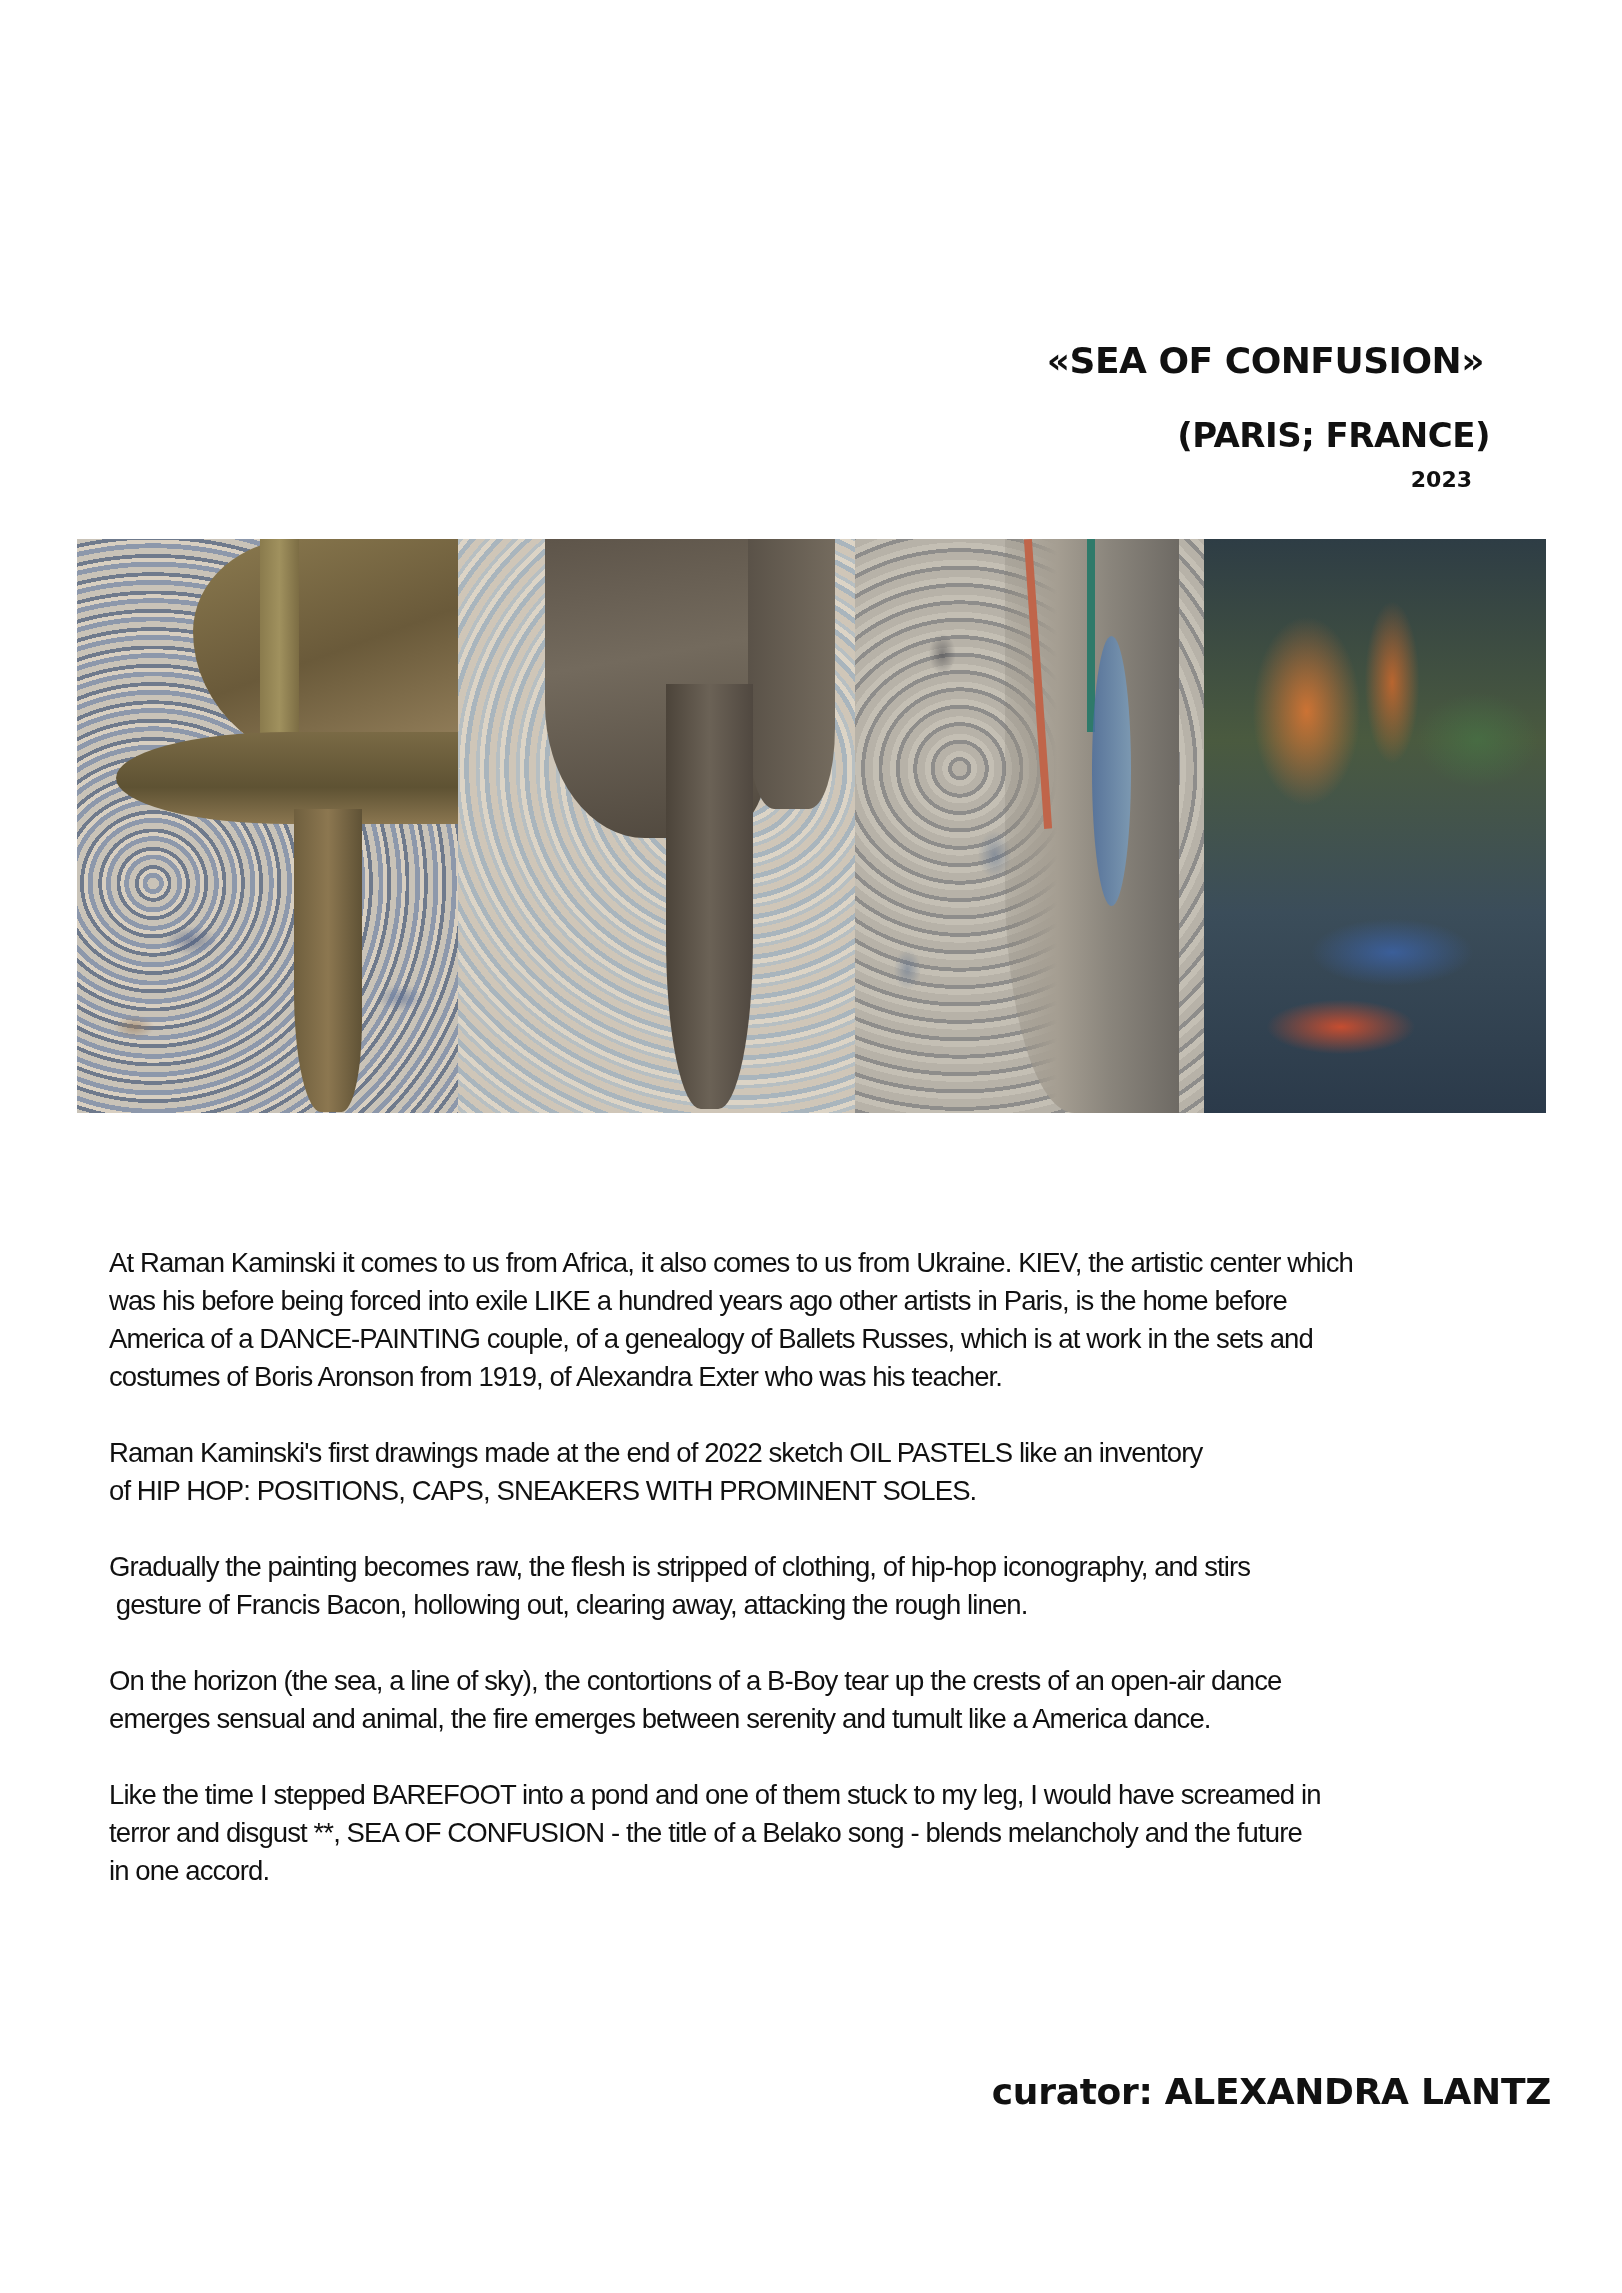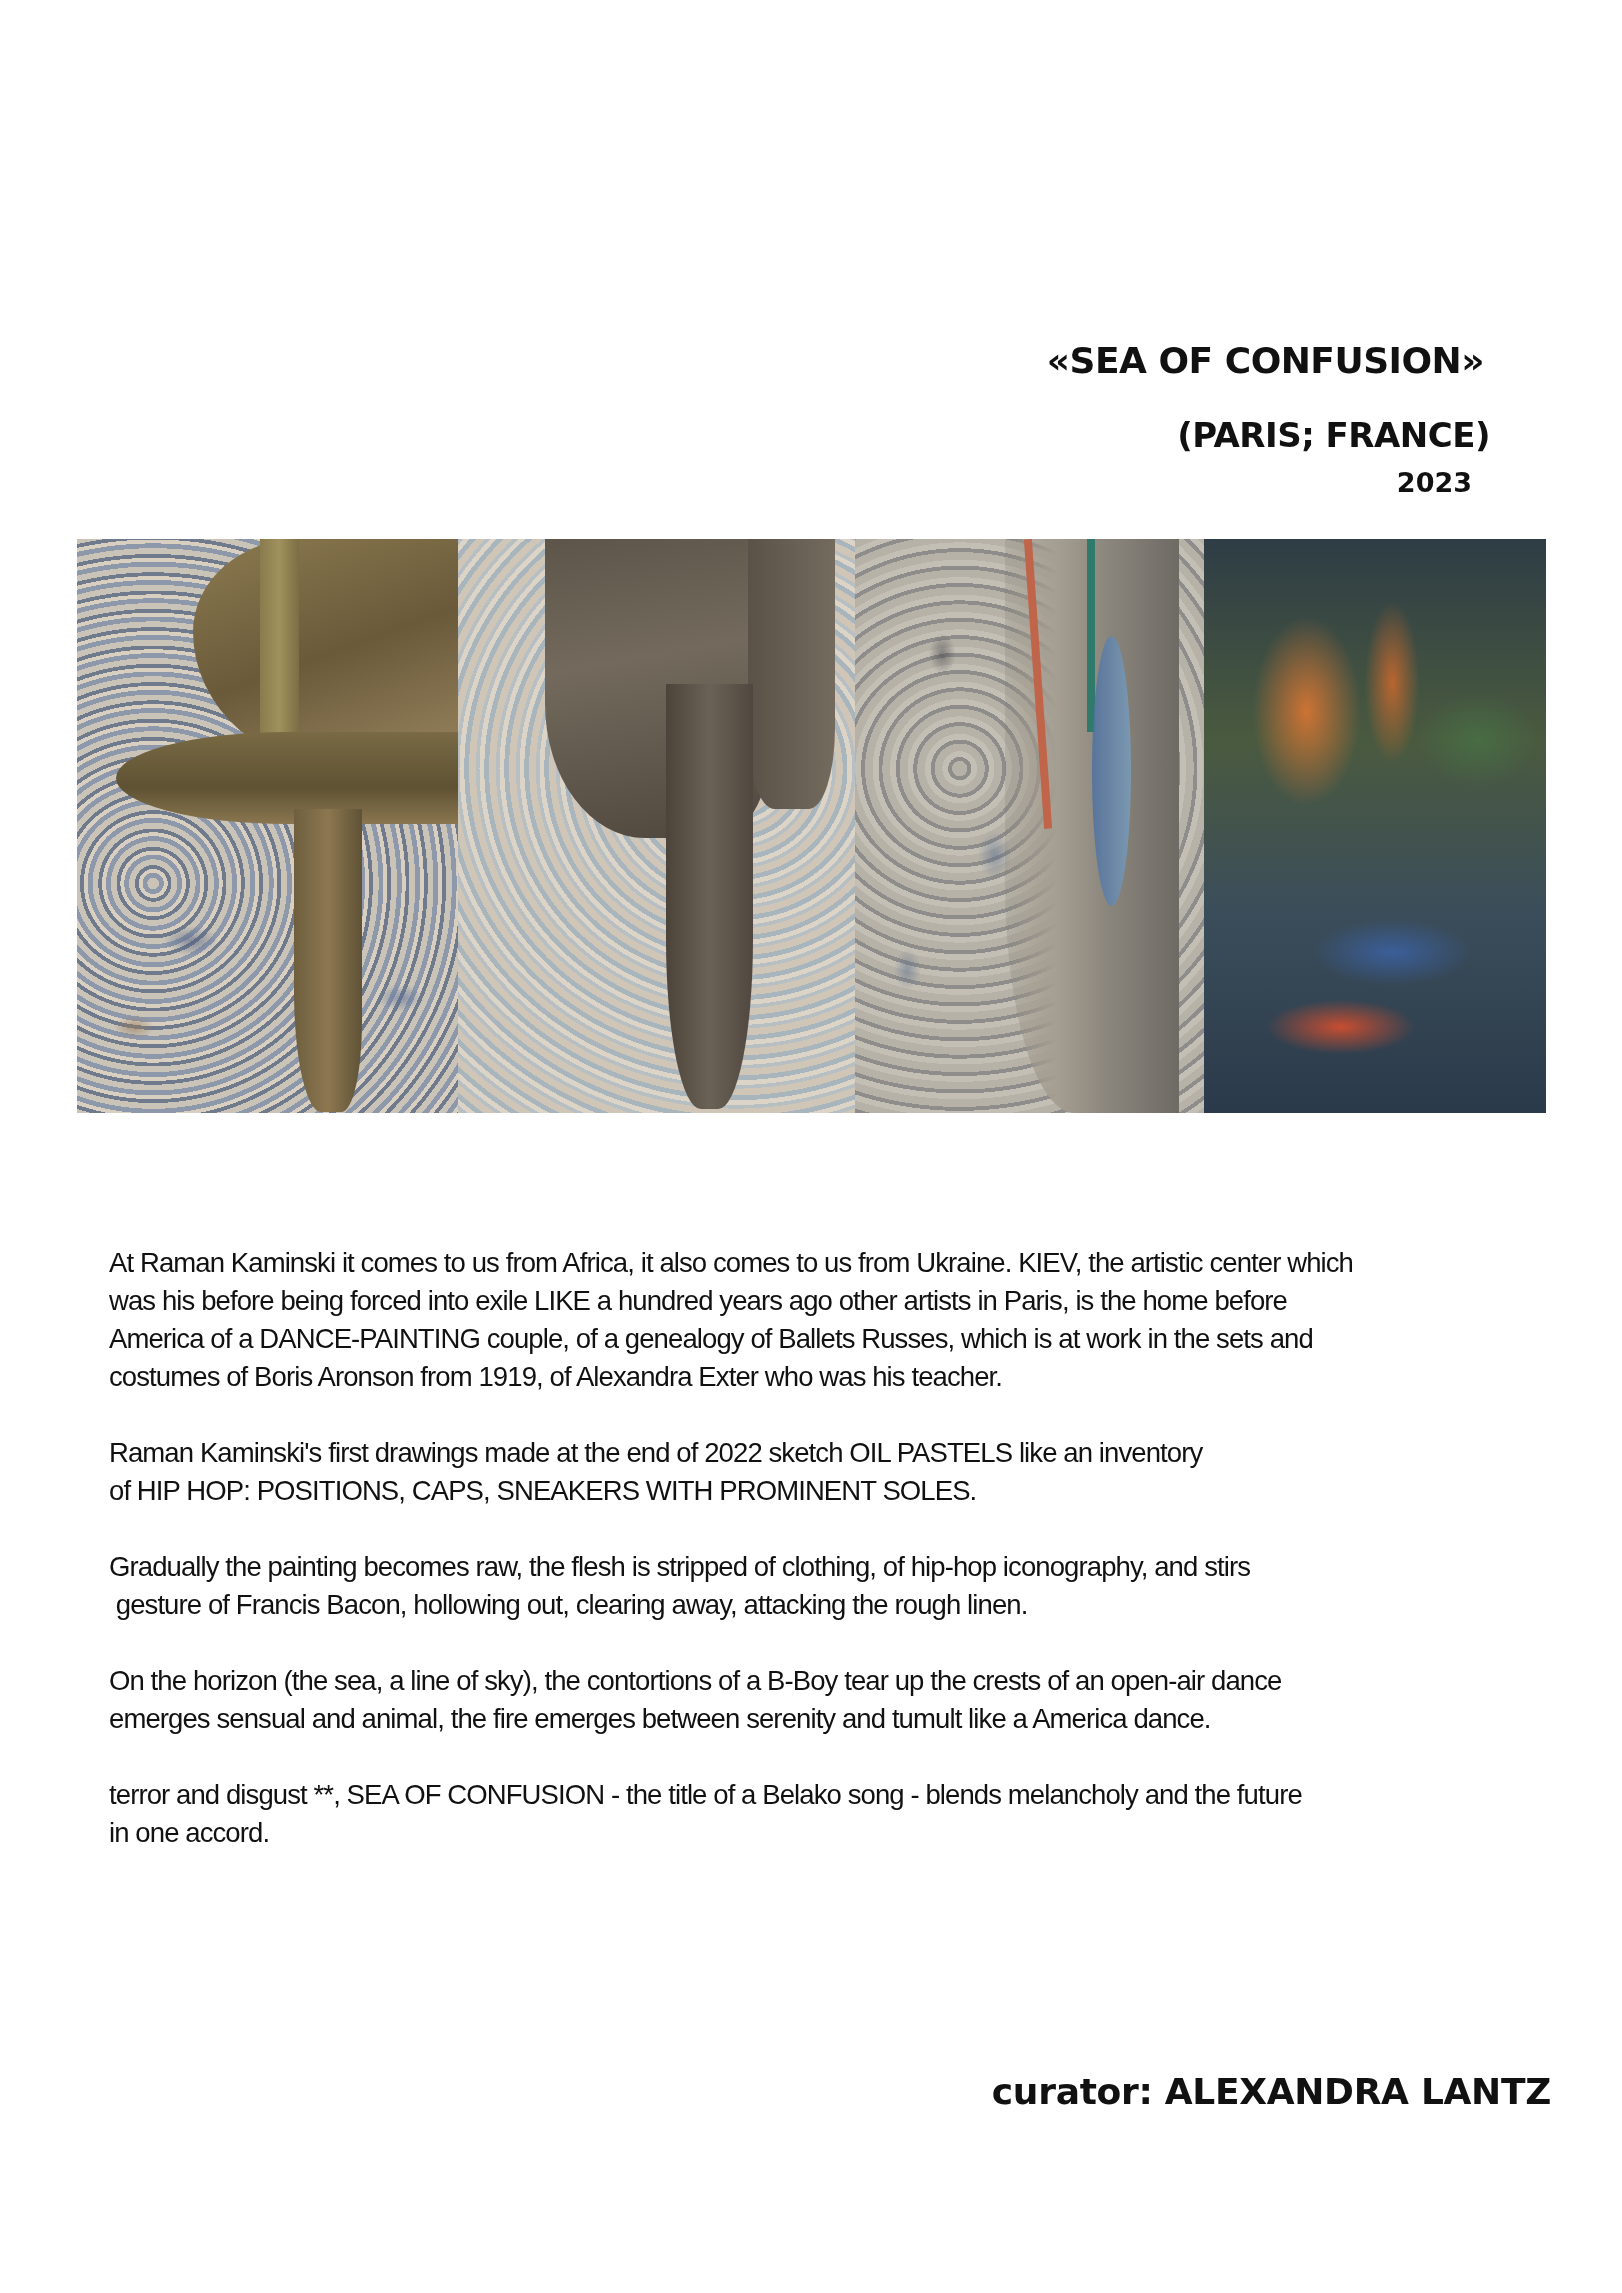--- a/index.html
+++ b/index.html
@@ -1,19 +1,19 @@
 <!DOCTYPE html>
 <html><head>
 <meta charset="utf-8">
 <style>
   html, body { margin: 0; padding: 0; background: #ffffff; }
   body { width: 1622px; height: 2293px; position: relative; overflow: hidden; font-family: "DejaVu Sans", "Liberation Sans", sans-serif; color: #111111; }
   .title { position: absolute; right: 138px; top: 340px; font-size: 36px; font-weight: bold; letter-spacing: -0.5px; white-space: nowrap; }
   .location { position: absolute; right: 132px; top: 415px; font-size: 34px; font-weight: bold; letter-spacing: -0.5px; white-space: nowrap; }
-  .year { position: absolute; right: 150px; top: 467px; font-size: 27px; font-weight: bold; white-space: nowrap; }
+  .year { position: absolute; right: 150px; top: 467px; font-size: 22px; font-weight: bold; white-space: nowrap; }
 
   .strip { position: absolute; left: 77px; top: 539px; width: 1469px; height: 574px; display: flex; overflow: hidden; }
   .panel { position: relative; height: 100%; overflow: hidden; }
   .p1 { width: 381px;
     background:
       radial-gradient(ellipse 39px 21px at 30% 70%, rgba(80,95,130,0.6), transparent 70%),
       radial-gradient(ellipse 29px 17.4px at 15% 85%, rgba(150,120,90,0.6), transparent 70%),
       radial-gradient(ellipse 34px 19.3px at 85% 80%, rgba(90,110,150,0.6), transparent 70%),
       repeating-radial-gradient(circle at 20% 60%, #c9c3b8 0 5.8px, #8d98ab 5.8px 10.6px, #d8cfc1 10.6px 14.5px, #6f7a8c 14.5px 18.3px),
       #b9b2a6; }
@@ -98,19 +98,20 @@
   </p>
   <p class="para">
     <span class="line">Gradually the painting becomes raw, the flesh is stripped of clothing, of hip-hop iconography, and stirs</span>
     <span class="line"> gesture of Francis Bacon, hollowing out, clearing away, attacking the rough linen.</span>
   </p>
   <p class="para">
     <span class="line">On the horizon (the sea, a line of sky), the contortions of a B-Boy tear up the crests of an open-air dance</span>
     <span class="line">emerges sensual and animal, the fire emerges between serenity and tumult like a America dance.</span>
   </p>
   <p class="para">
+    <span class="line">Like the time I stepped BAREFOOT into a pond and one of them stuck to my leg, I would have screamed in</span>
     <span class="line">terror and disgust **, SEA OF CONFUSION - the title of a Belako song - blends melancholy and the future</span>
     <span class="line">in one accord.</span>
   </p>
 </div>
 
 <div class="curator">curator: ALEXANDRA LANTZ</div>
 
 
 </body></html>

